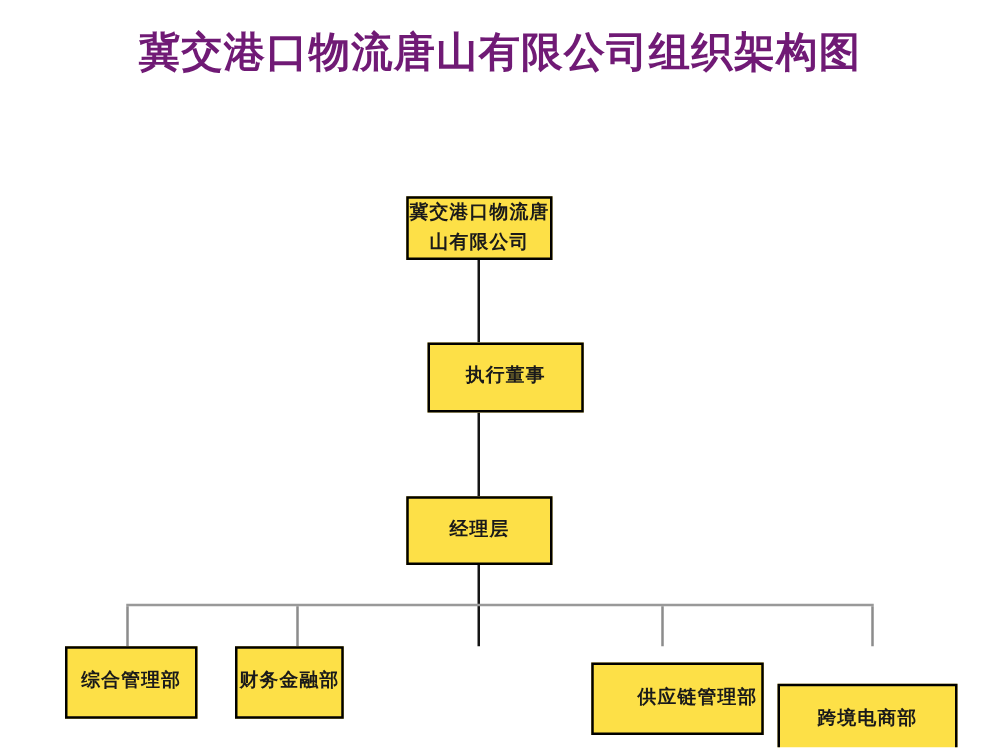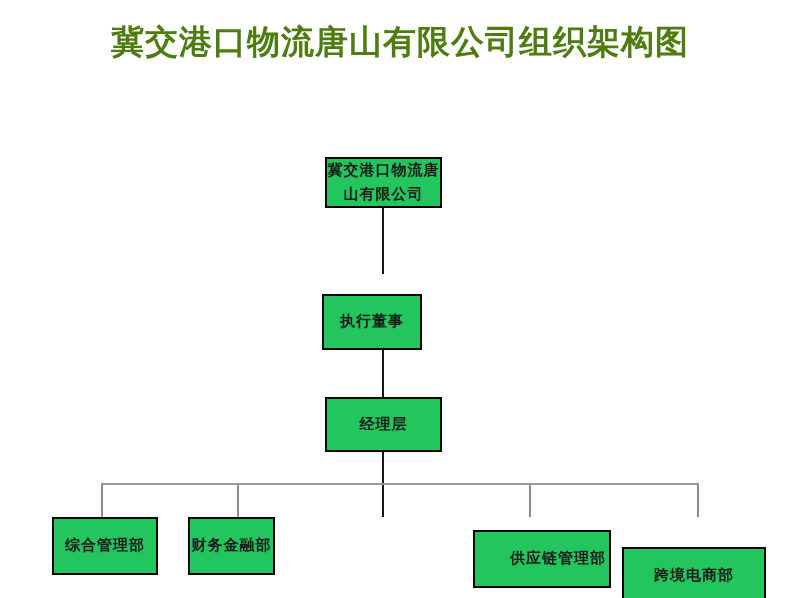--- a/index.html
+++ b/index.html
@@ -18,40 +18,40 @@
   }
   .chart-title {
     position: absolute;
     left: 15px;
     top: 20px;
     width: 770px;
     text-align: center;
     font-size: 33px;
     font-weight: bold;
     letter-spacing: 1px;
-    color: #4d7c0f;
+    color: #701a75;
     white-space: nowrap;
   }
   .org-node {
     position: absolute;
     box-sizing: border-box;
     border: 2px solid #000000;
-    background: #22c55e;
+    background: #fde047;
     display: flex;
     align-items: center;
     justify-content: center;
     text-align: center;
     font-size: 15px;
     font-weight: bold;
     letter-spacing: 1px;
     line-height: 1.55;
     white-space: pre-line;
   }
   .node-company  { left: 325px; top: 157px; width: 117px; height: 51px; }
-  .node-director { left: 322px; top: 274px; width: 100px; height: 56px; margin-top: 20px; }
+  .node-director { left: 342px; top: 274px; width: 125px; height: 56px; }
   .node-manager  { left: 325px; top: 397px; width: 117px; height: 55px; }
   .node-dept1 { left: 52px;  top: 517px; width: 106px; height: 58px; }
   .node-dept2 { left: 188px; top: 517px; width: 87px; height: 58px; }
   .node-dept3 { left: 324px; top: 517px; width: 115px; height: 58px; }
   .node-dept4 { left: 473px; top: 530px; width: 138px; height: 58px; padding-left: 32px; }
   .node-dept5 { left: 622px; top: 517px; width: 144px; height: 57px; margin-top: 30px; }
 
   .connector { position: absolute; background: #8c8c8c; }
   .connector.spine { background: #141414; }
   .conn-v1 { left: 382px; top: 208px; width: 2px; height: 66px; }

